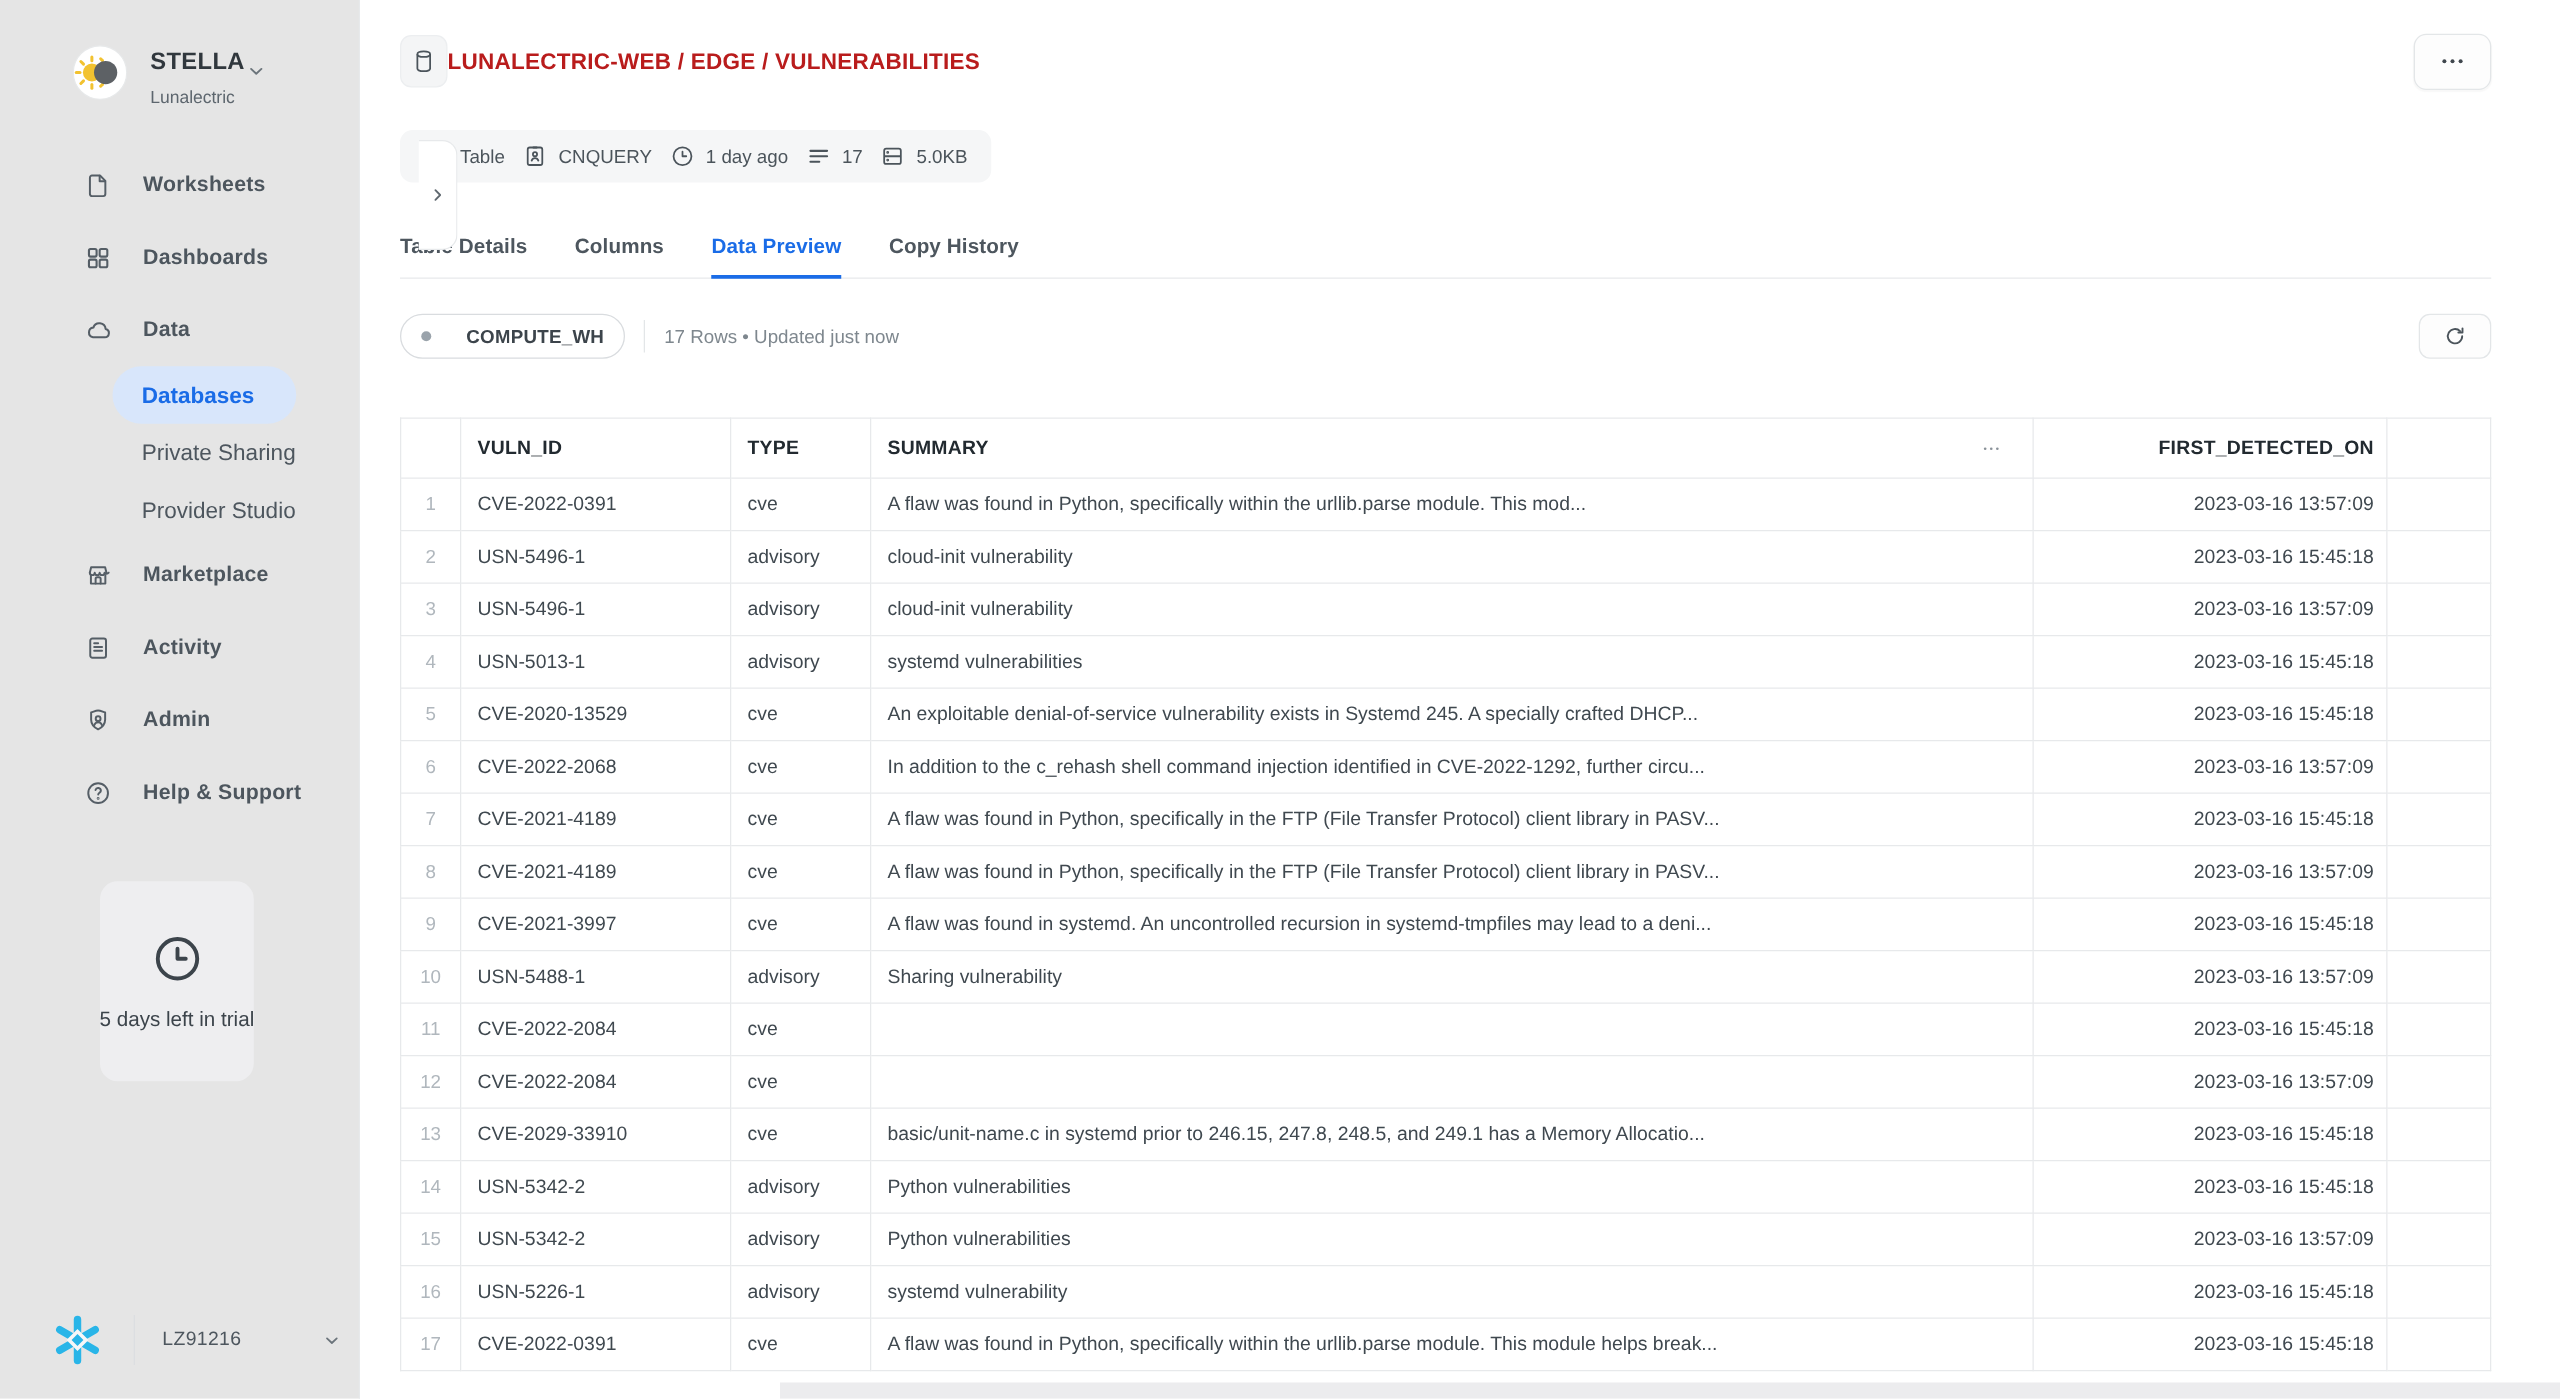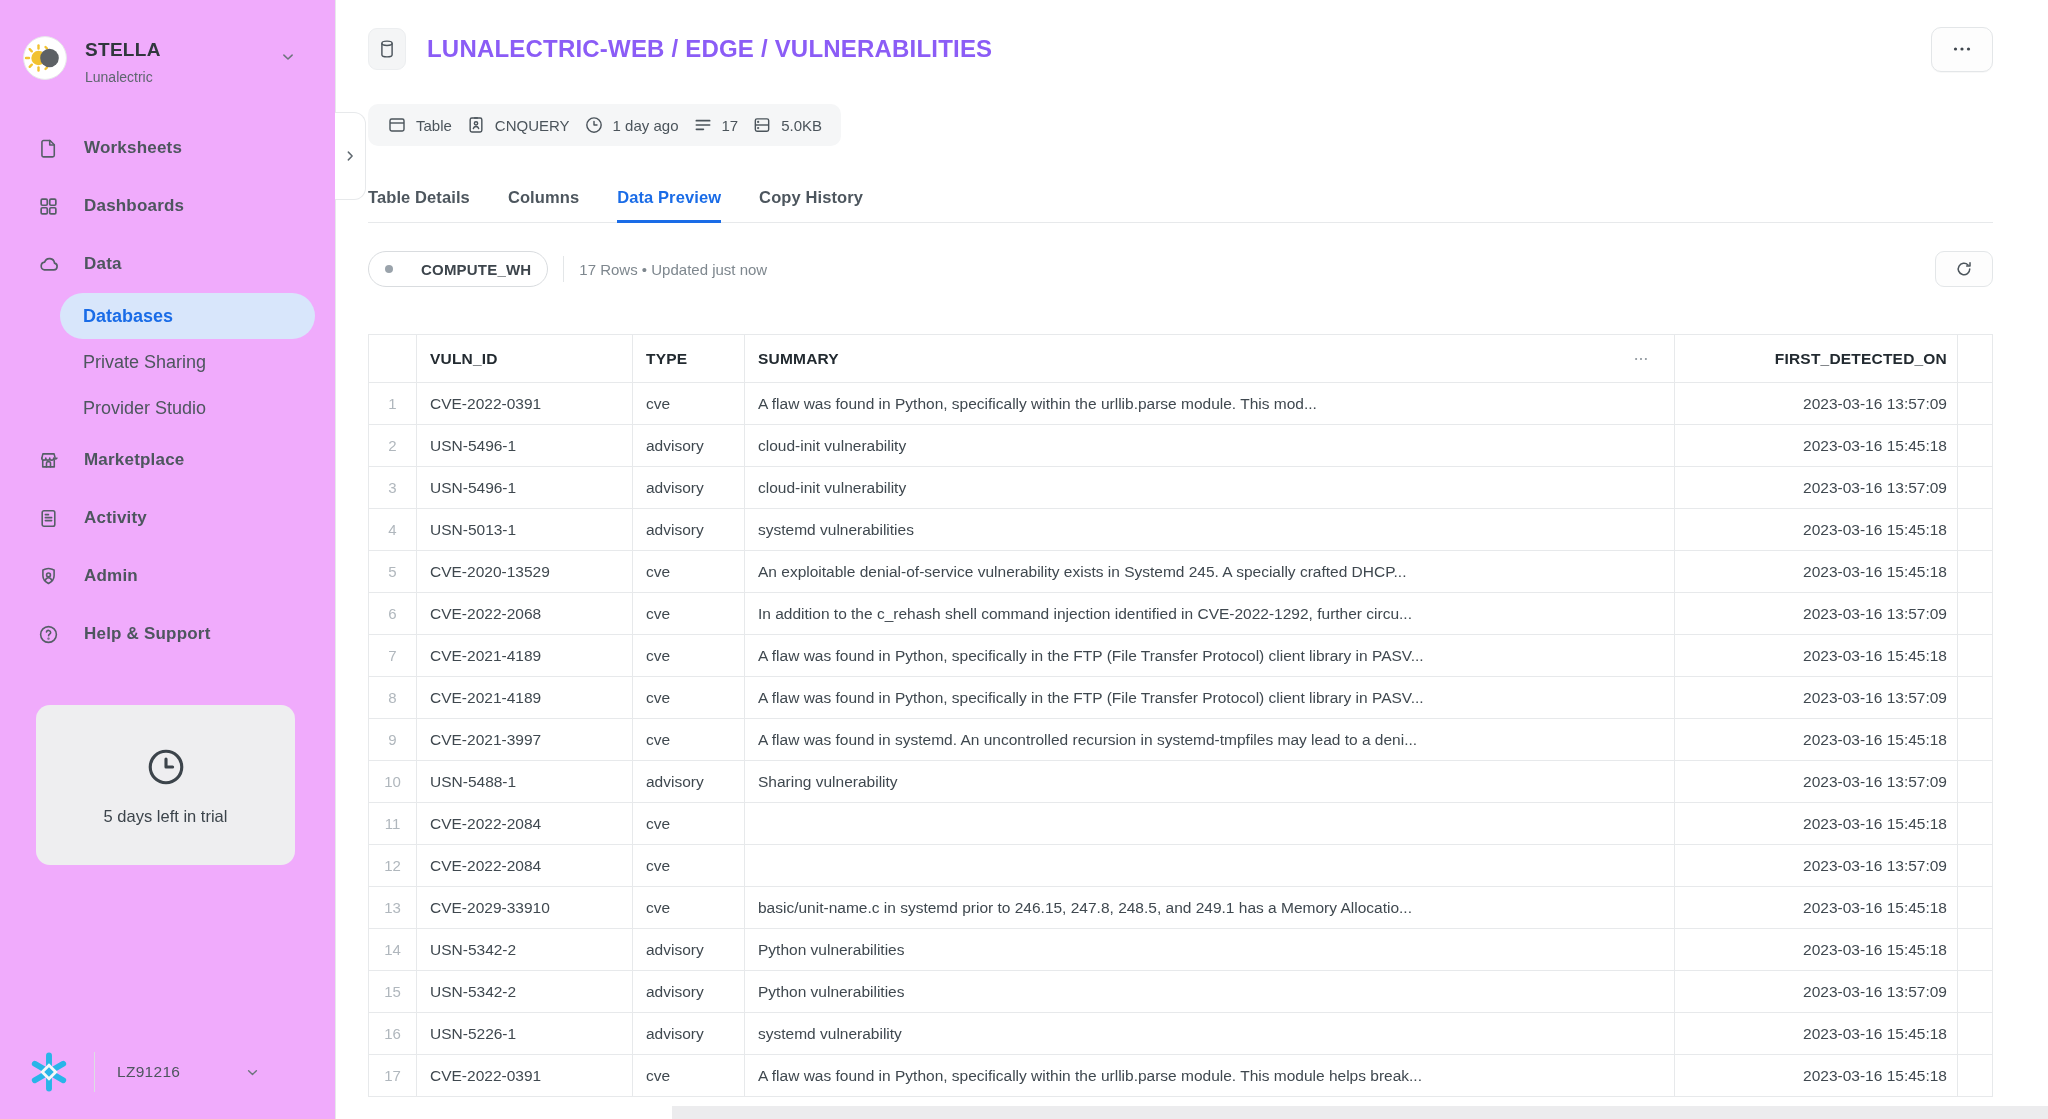--- a/index.html
+++ b/index.html
@@ -1,21 +1,21 @@
 <!DOCTYPE html>
 <html><head>
 <meta charset="utf-8">
 <style>
   * { margin:0; padding:0; box-sizing:border-box; }
   html,body { width:2048px; height:1119px; overflow:hidden; }
   body { font-family:"Liberation Sans","DejaVu Sans",sans-serif; background:#fff; color:#3f484f; display:flex; position:relative; }
   svg { display:block; }
 
   
-  .sidebar { width:336px; height:1119px; background:#f0abfc; border-right:1px solid #e7e9eb; flex:none; display:flex; flex-direction:column; }
+  .sidebar { width:288px; height:1119px; background:#e5e5e5; border-right:1px solid #e7e9eb; flex:none; display:flex; flex-direction:column;align-items:center; }
   .account { display:flex; align-items:flex-start; padding:36px 24px 0 23px; }
   .account-logo { flex:none; }
   .account-meta { margin-left:18px; padding-top:3px; }
   .account-name { font-size:19px; font-weight:600; color:#30373d; letter-spacing:.3px; }
   .account-org { font-size:14px; color:#5d666e; margin-top:8px; }
   .account-chev { margin-left:auto; margin-right:14px; padding-top:12px; color:#6b747b; cursor:pointer; }
 
   .nav { margin-top:34px; }
   .nav-item { height:58px; display:flex; align-items:center; padding-left:38px; cursor:pointer; }
   .nav-ic { width:22px; color:#555e66; flex:none; }
@@ -32,21 +32,21 @@
   .sb-account { font-size:15.5px; font-weight:500; color:#4d565e; letter-spacing:.3px; }
   .sb-chev { margin-left:64px; color:#6b747b; cursor:pointer; }
 
   
   .collapse-handle { position:absolute; left:335px; top:112px; width:31px; height:88px; background:#fff; border:1px solid #e7e9eb; border-left:none; border-radius:0 12px 12px 0; display:flex; align-items:center; justify-content:center; color:#5f686f; cursor:pointer; z-index:5; }
 
   
   .main { flex:1; padding:0 55px 0 32px; position:relative; }
   .page-header { margin-top:26px; display:flex; align-items:center; height:46px; }
   .ph-icon { width:38px; height:42px; background:#f4f5f6; border:1px solid #eceef0; border-radius:9px; display:flex; align-items:center; justify-content:center; color:#4b545b; flex:none; }
-  .page-title { margin-left:21px; font-size:24px; font-weight:700; color:#8b5cf6; letter-spacing:.2px; }
+  .page-title { font-size:18px; font-weight:700; color:#b91c1c; letter-spacing:.2px; }
   .more-btn { margin-left:auto; width:62px; height:45px; background:#fdfdfd; border:1px solid #e3e6e8; border-radius:10px; display:flex; align-items:center; justify-content:center; color:#40474e; cursor:pointer; box-shadow:0 1px 1px rgba(0,0,0,.03); }
 
   .meta-row { margin-top:32px; display:inline-flex; align-items:center; height:42px; background:#f5f6f7; border-radius:10px; padding:0 19px; gap:14px; }
   .badge { display:flex; align-items:center; gap:9px; color:#4b545b; }
   .badge .b-ic { color:#4b545b; }
   .badge .b-lb { font-size:15px; font-weight:500; }
 
   .tabs { margin-top:42px; display:flex; gap:38px; border-bottom:1px solid #e7e9eb; }
   .tab { font-size:16.5px; font-weight:600; color:#4d565e; padding-bottom:13px; border-bottom:3px solid transparent; margin-bottom:-1px; cursor:pointer; letter-spacing:.1px; }
   .tab.active { color:#1a6ce7; border-bottom-color:#1a6ce7; }

